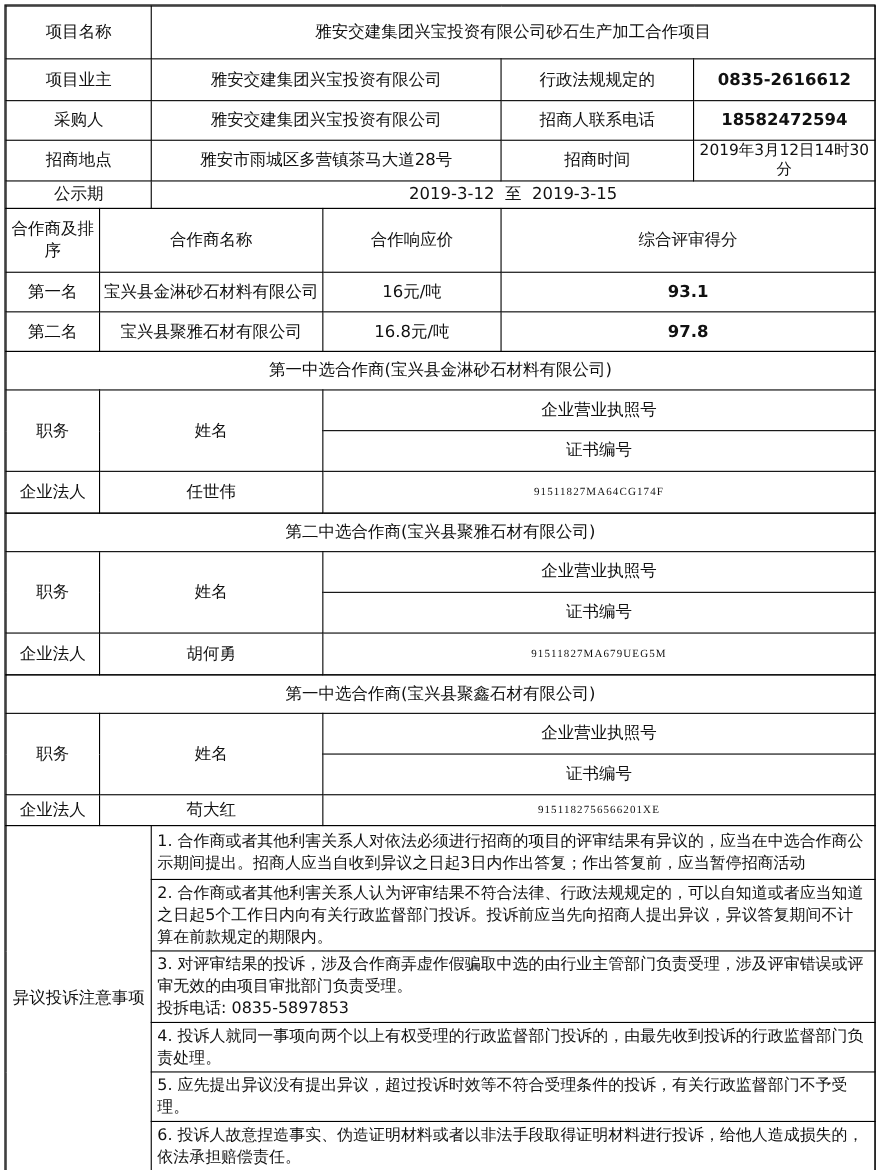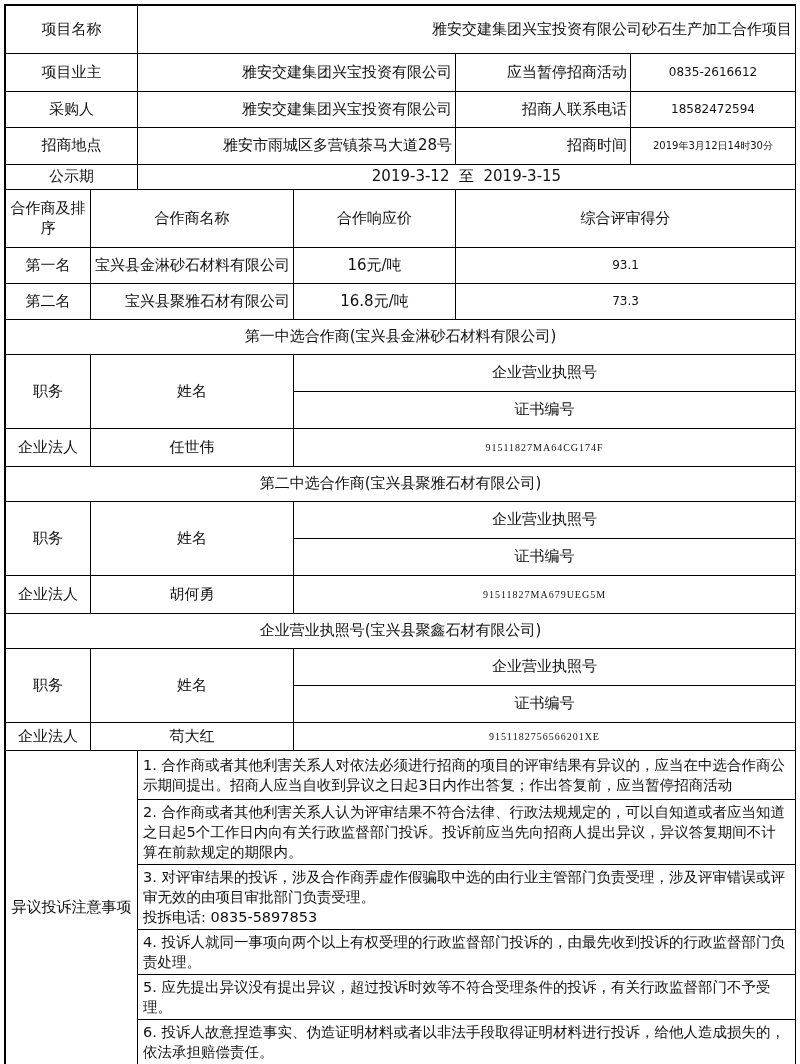--- a/index.html
+++ b/index.html
@@ -24,22 +24,22 @@
   table + table { margin-top: -1px; }
   td {
     border: 1px solid #000;
     padding: 0 3px;
     font-size: 15px;
     text-align: center;
     vertical-align: middle;
     overflow: hidden;
     line-height: 1.3;
   }
-  td.left { text-align: right; }
-  td.num  { font-size: 12px; }
+  td.left { text-align: center; }
+  td.num  { font-size: 15px; font-weight: bold; }
   td.license {
     font-family: "Liberation Serif", "DejaVu Serif", serif;
     font-size: 10px;
     letter-spacing: 1px;
   }
   td.section-title { font-size: 15px; margin-left: 12px; }
   td.notice-item {
     text-align: left;
     white-space: pre-line;
     font-size: 14.5px;
@@ -67,34 +67,34 @@
         <col style="width:165px">
       </colgroup>
     <tbody>
         <tr class="h32">
       <td>项目名称</td>
       <td class="left" colspan="3">雅安交建集团兴宝投资有限公司砂石生产加工合作项目</td>
     </tr>
     <tr class="h38">
       <td>项目业主</td>
       <td class="left">雅安交建集团兴宝投资有限公司</td>
-      <td class="left">应当暂停招商活动</td>
+      <td class="left">行政法规规定的</td>
       <td class="num">0835-2616612</td>
     </tr>
     <tr class="h36">
       <td>采购人</td>
       <td class="left">雅安交建集团兴宝投资有限公司</td>
       <td class="left">招商人联系电话</td>
       <td class="num">18582472594</td>
     </tr>
     <tr class="h37">
       <td>招商地点</td>
       <td class="left">雅安市雨城区多营镇茶马大道28号</td>
       <td class="left">招商时间</td>
-      <td style="font-size:10px;line-height:1.25;">2019年3月12日14时30分</td>
+      <td style="font-size:14px;line-height:1.25;">2019年3月12日14时30分</td>
     </tr>
     <tr class="h25">
       <td>公示期</td>
       <td class="prewrap" colspan="3">2019-3-12  至  2019-3-15</td>
     </tr>
   </tbody>
     </table>
 
   <table>
     <colgroup>
@@ -113,21 +113,21 @@
     <tr class="h36">
       <td>第一名</td>
       <td class="left">宝兴县金淋砂石材料有限公司</td>
       <td>16元/吨</td>
       <td class="num">93.1</td>
     </tr>
     <tr class="h36">
       <td>第二名</td>
       <td class="left">宝兴县聚雅石材有限公司</td>
       <td>16.8元/吨</td>
-      <td class="num">73.3</td>
+      <td class="num">97.8</td>
     </tr>
   </tbody>
     </table>
 
   <table>
     <colgroup>
         <col style="width:85px">
         <col style="width:203px">
         <col style="width:502px">
       </colgroup>
@@ -178,21 +178,21 @@
     </table>
 
   <table>
     <colgroup>
         <col style="width:85px">
         <col style="width:203px">
         <col style="width:502px">
       </colgroup>
     <tbody>
         <tr class="h35">
-      <td class="section-title" colspan="3">企业营业执照号(宝兴县聚鑫石材有限公司)</td>
+      <td class="section-title" colspan="3">第一中选合作商(宝兴县聚鑫石材有限公司)</td>
     </tr>
     <tr class="h37">
       <td rowspan="2">职务</td>
       <td rowspan="2">姓名</td>
       <td>企业营业执照号</td>
     </tr>
     <tr class="h37">
       <td>证书编号</td>
     </tr>
     <tr class="h28">

